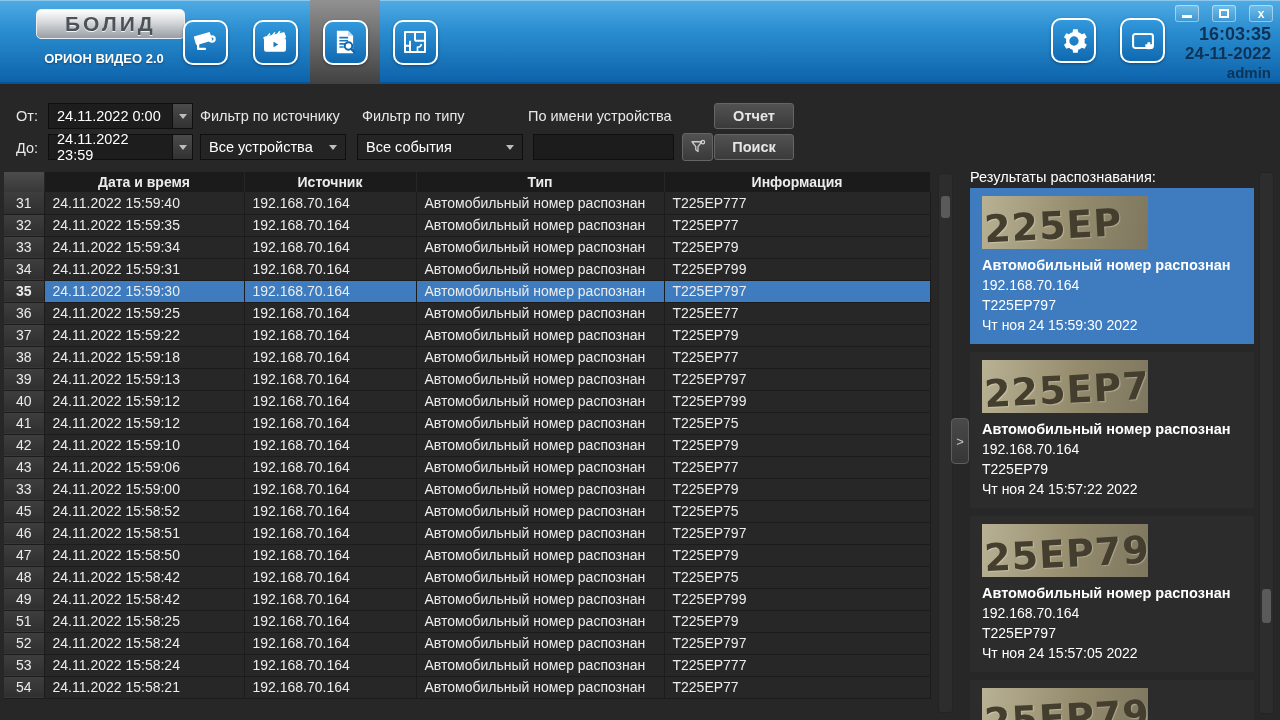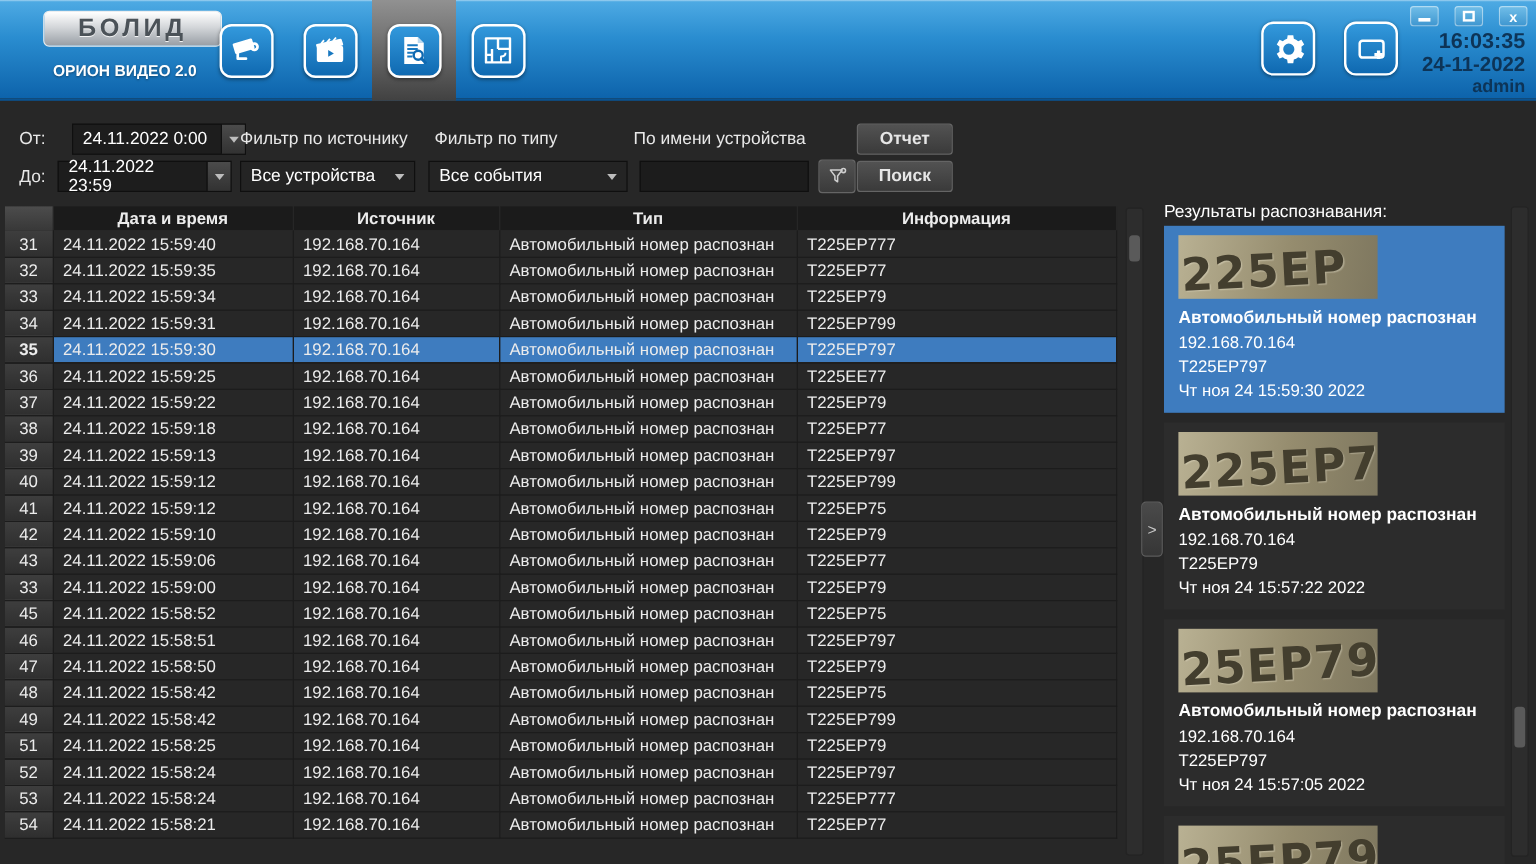--- a/index.html
+++ b/index.html
@@ -181,21 +181,21 @@
 
     <div class="clock">
       <div class="clock-time">16:03:35</div>
       <div class="clock-date">24-11-2022</div>
       <div class="clock-user">admin</div>
     </div>
   </div>
 
   <div>
     <span class="flabel" style="left:16px; top:108px;">От:</span>
-    <div class="field" style="left:48px; top:103px; width:145px; padding-right:24px;margin-left:12px;">
+    <div class="field" style="left:48px; top:103px; width:145px; padding-right:24px;">
       <span>24.11.2022 0:00</span>
       <span class="arrow-btn">
           <span class="caret"></span>
         </span>
     </div>
     <span class="flabel" style="left:200px; top:108px;">Фильтр по источнику</span>
     <span class="flabel" style="left:362px; top:108px;">Фильтр по типу</span>
     <span class="flabel" style="left:528px; top:108px;">По имени устройства</span>
     <div class="btn" style="left:714px; top:103px; width:80px;">Отчет</div>
 

